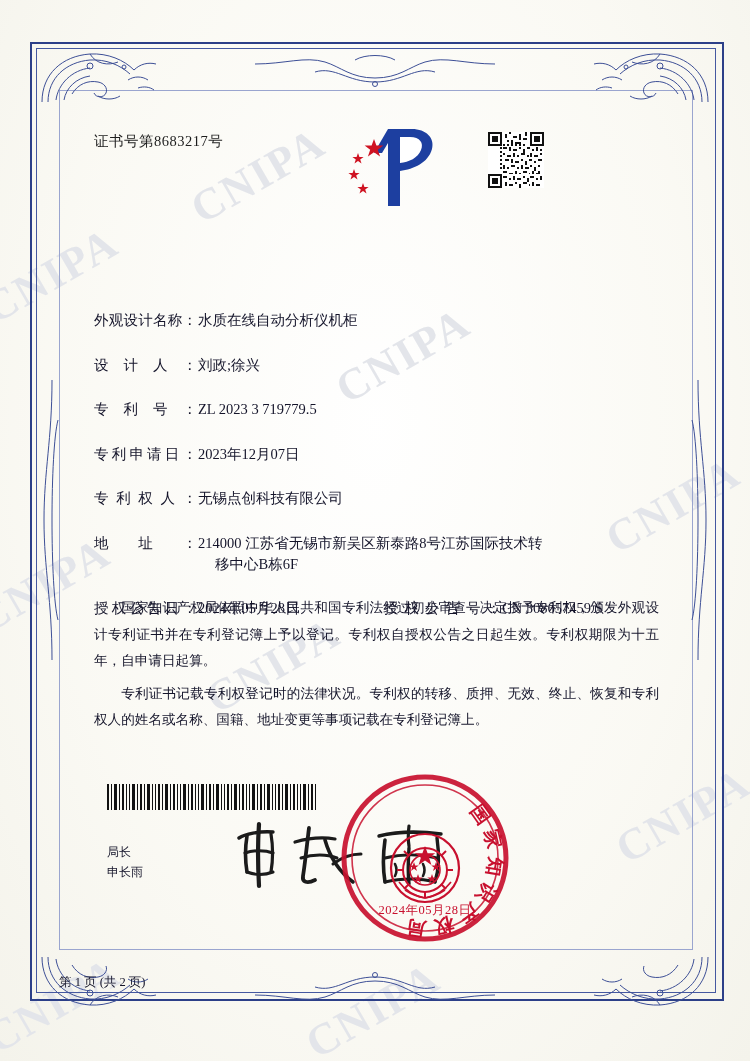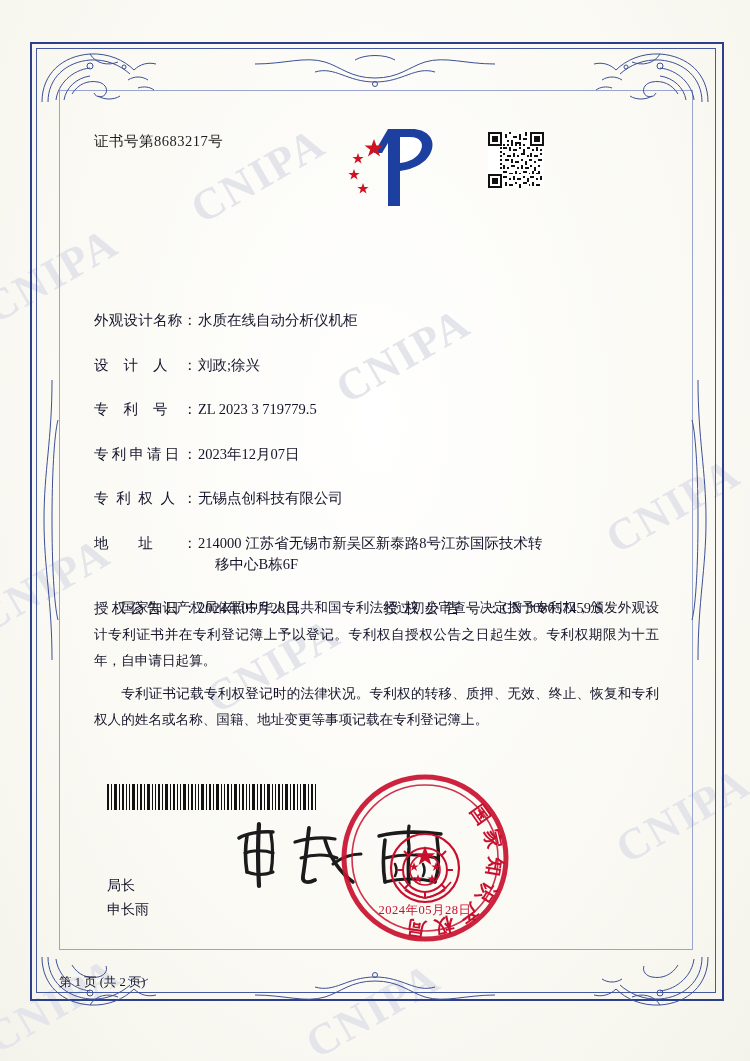--- a/index.html
+++ b/index.html
@@ -186,24 +186,23 @@
     top: 694px;
     width: 210px;
     height: 26px;
   }
 
   
   #sig-label {
     position: absolute;
     left: 48px;
     top: 752px;
-    font-size: 14px;
+    font-size: 12px;
     line-height: 1.7;
     color: #14142a;
-    margin-top: 32px;
   }
   #sig-script {
     position: absolute;
     left: 170px;
     top: 730px;
     width: 230px;
     height: 70px;
   }
 
   

